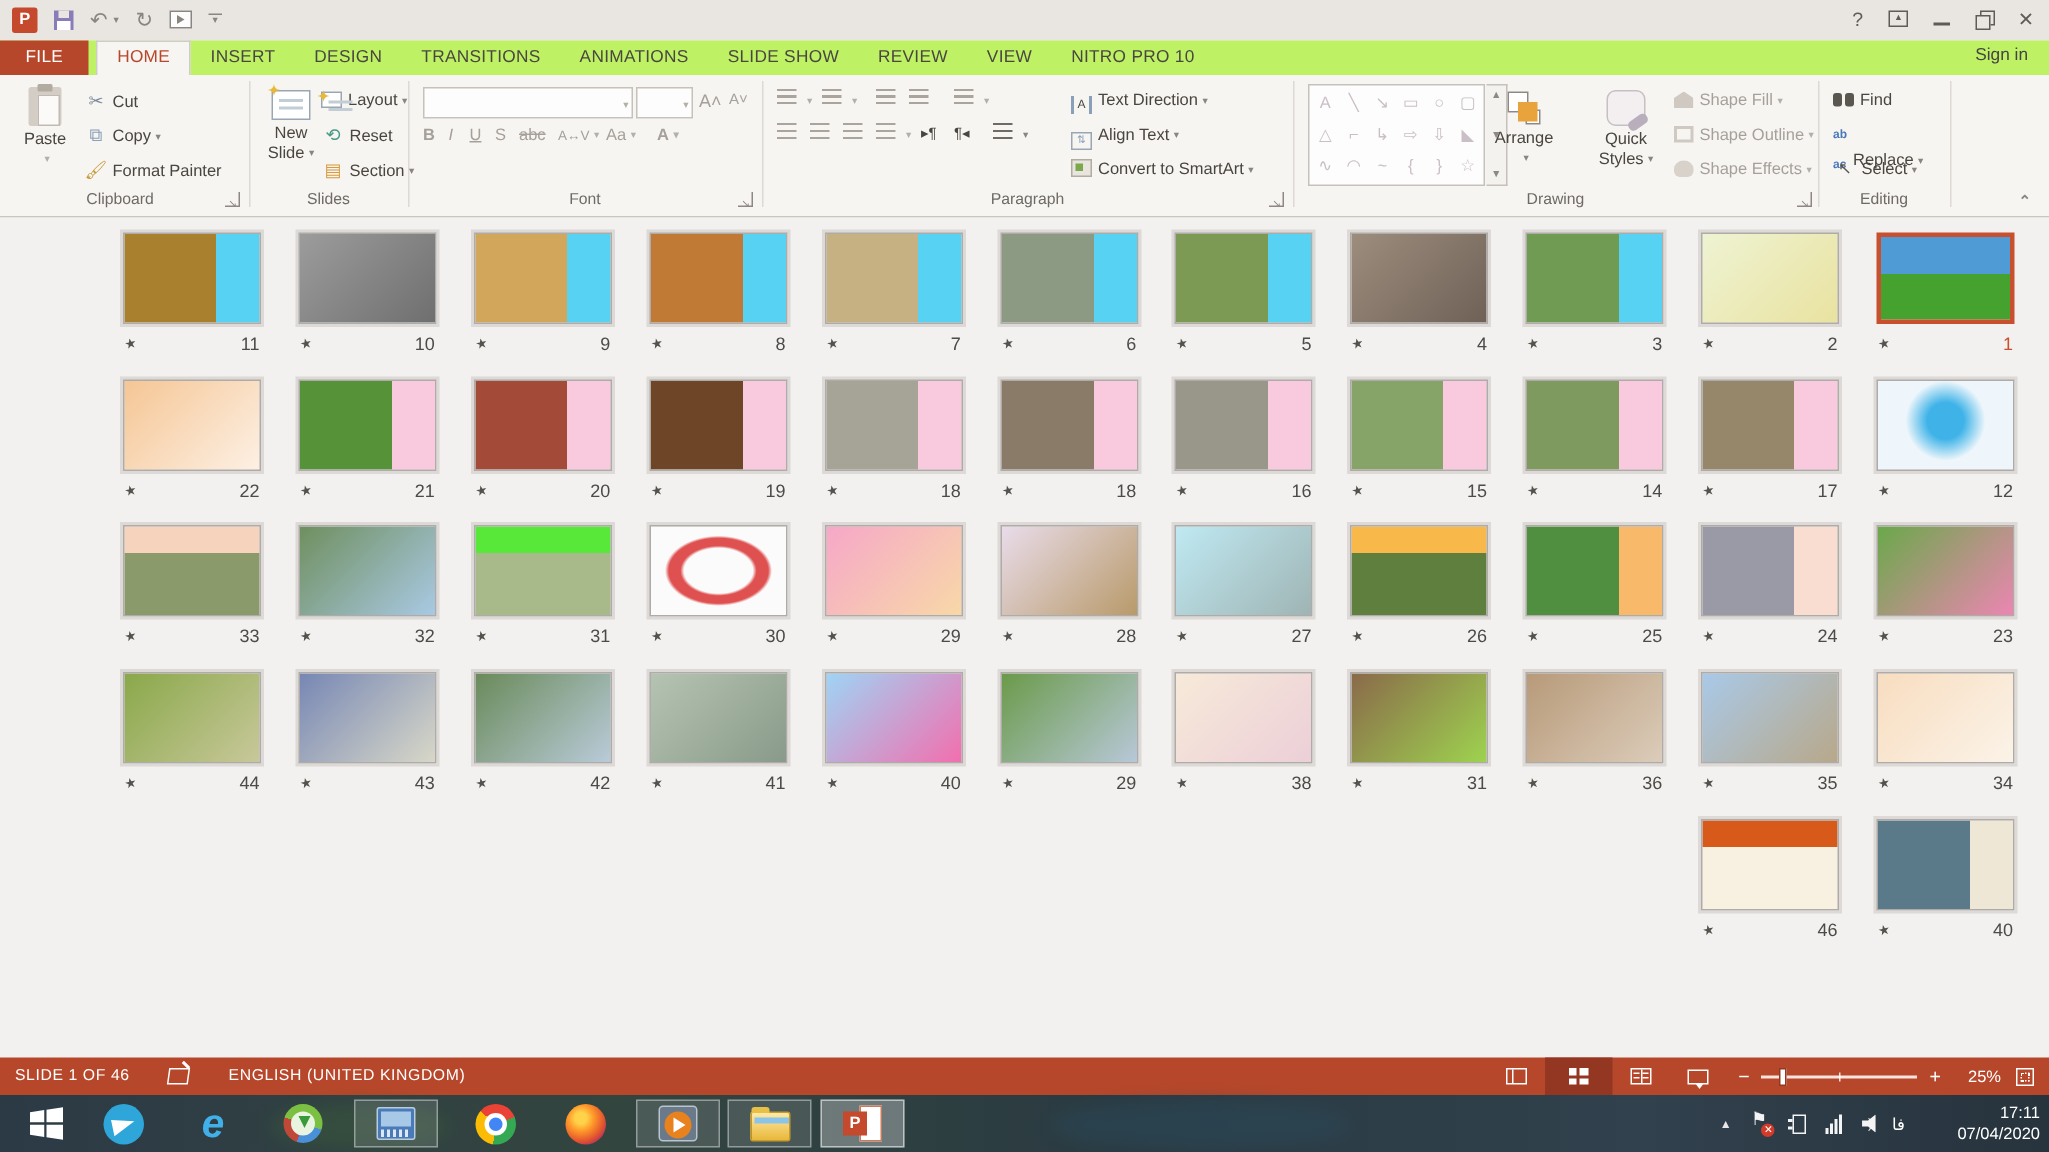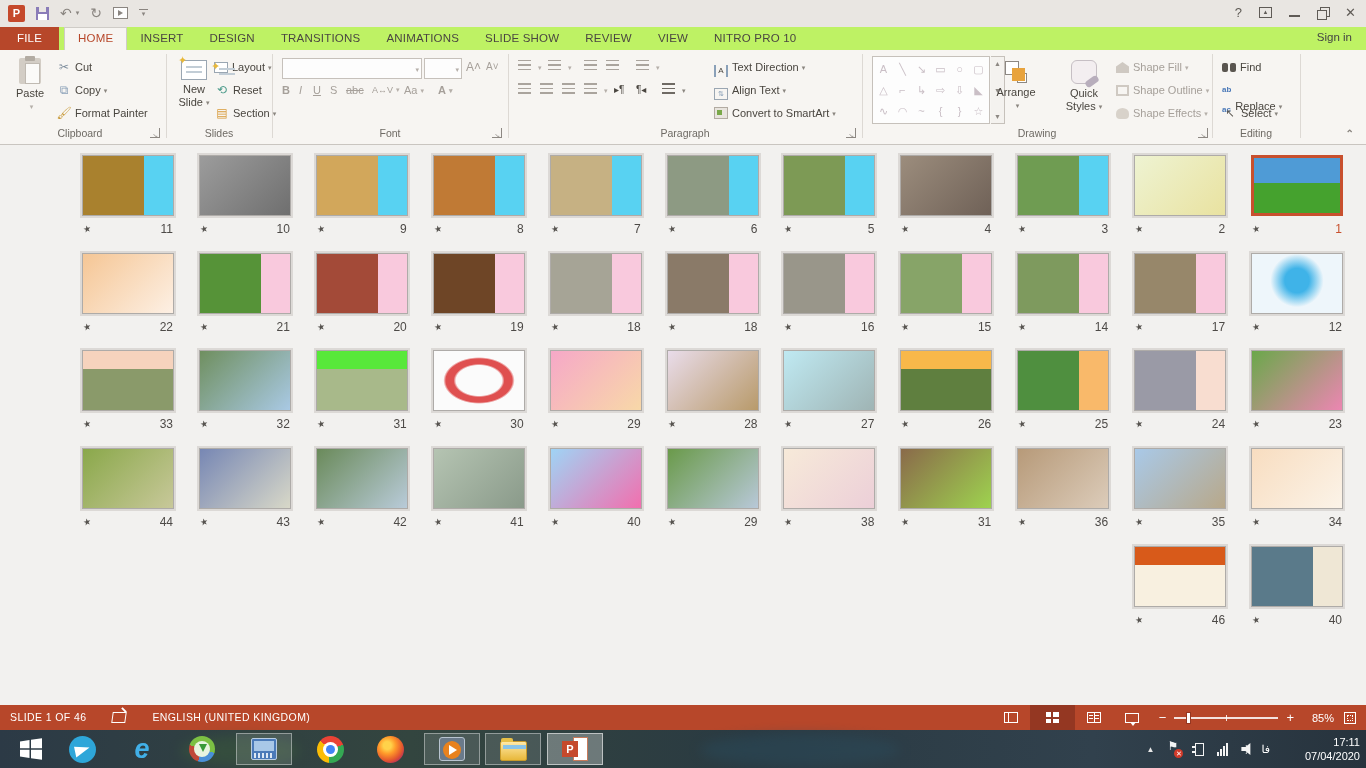--- a/index.html
+++ b/index.html
@@ -667,21 +667,21 @@
         </div>
       <div class="vbtn">
           <span class="sh-ico"></span>
         </div>
       <div class="vbtn zminus">−</div>
       <div class="ztrack">
           <span class="ztick"></span>
           <span class="zthumb"></span>
         </div>
       <div class="vbtn zplus">+</div>
-      <div class="zpct">85%</div>
+      <div class="zpct">25%</div>
       <div class="fit-ico"></div>
     </div>
   </div>
 
   <div class="taskbar">
     <div class="tb-blob" style="left:180px;top:6px;width:120px;height:30px;background:#3a5a3a"></div>
     <div class="tb-blob" style="left:700px;top:4px;width:200px;height:32px;background:#2a4a5a"></div>
     <div class="startbtn">
       <svg width="24" height="24" viewBox="0 0 24 24">
         <polygon points="1,4.5 10.5,3 10.5,11.2 1,11.2" fill="#fff"></polygon>

